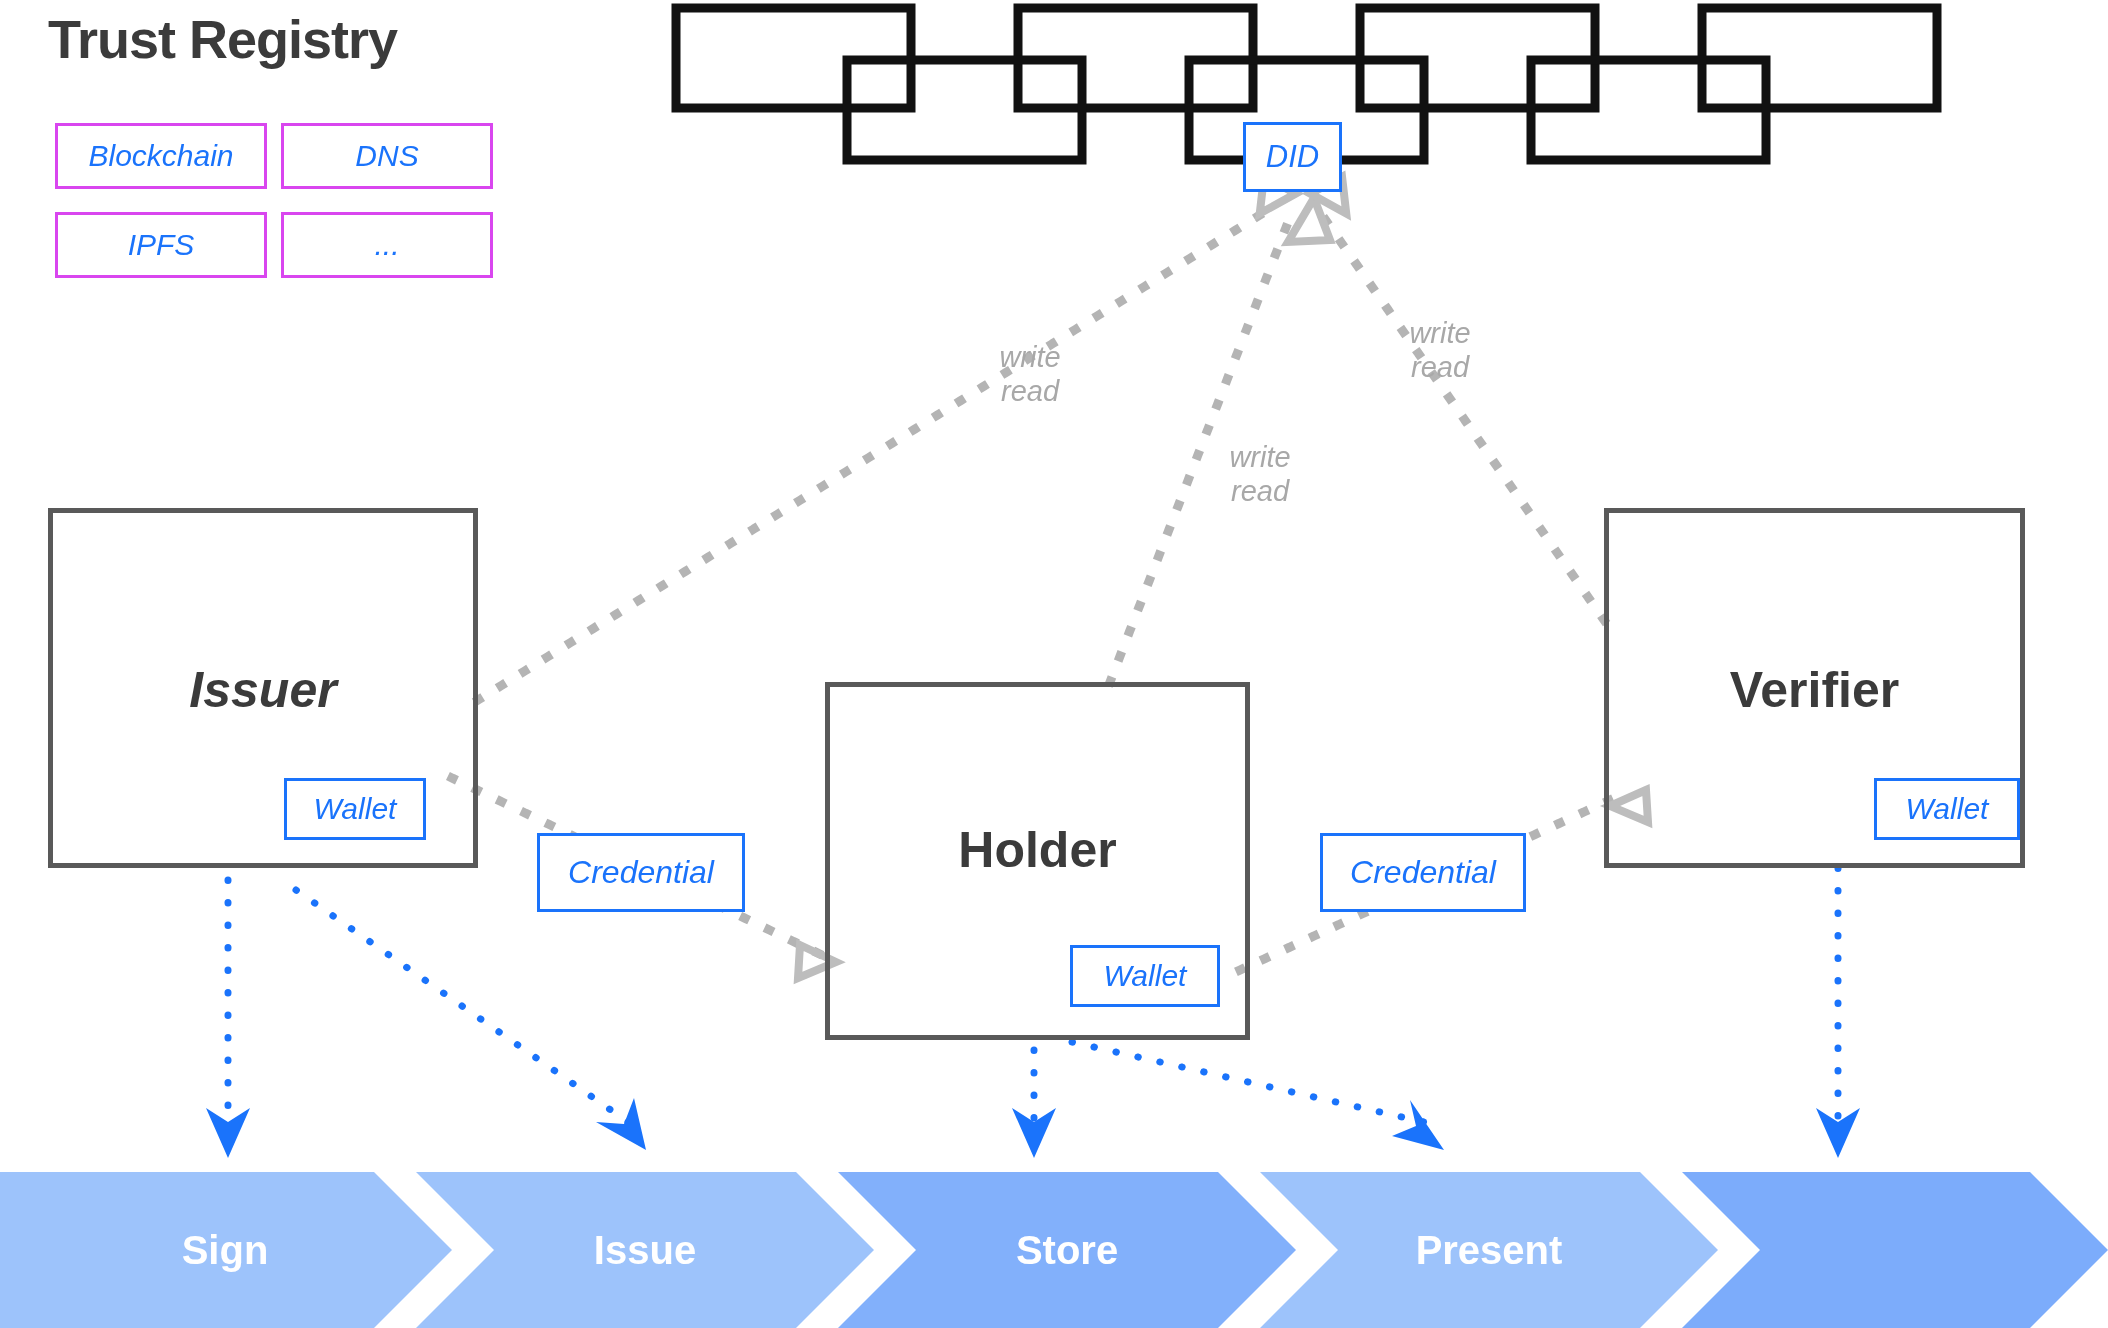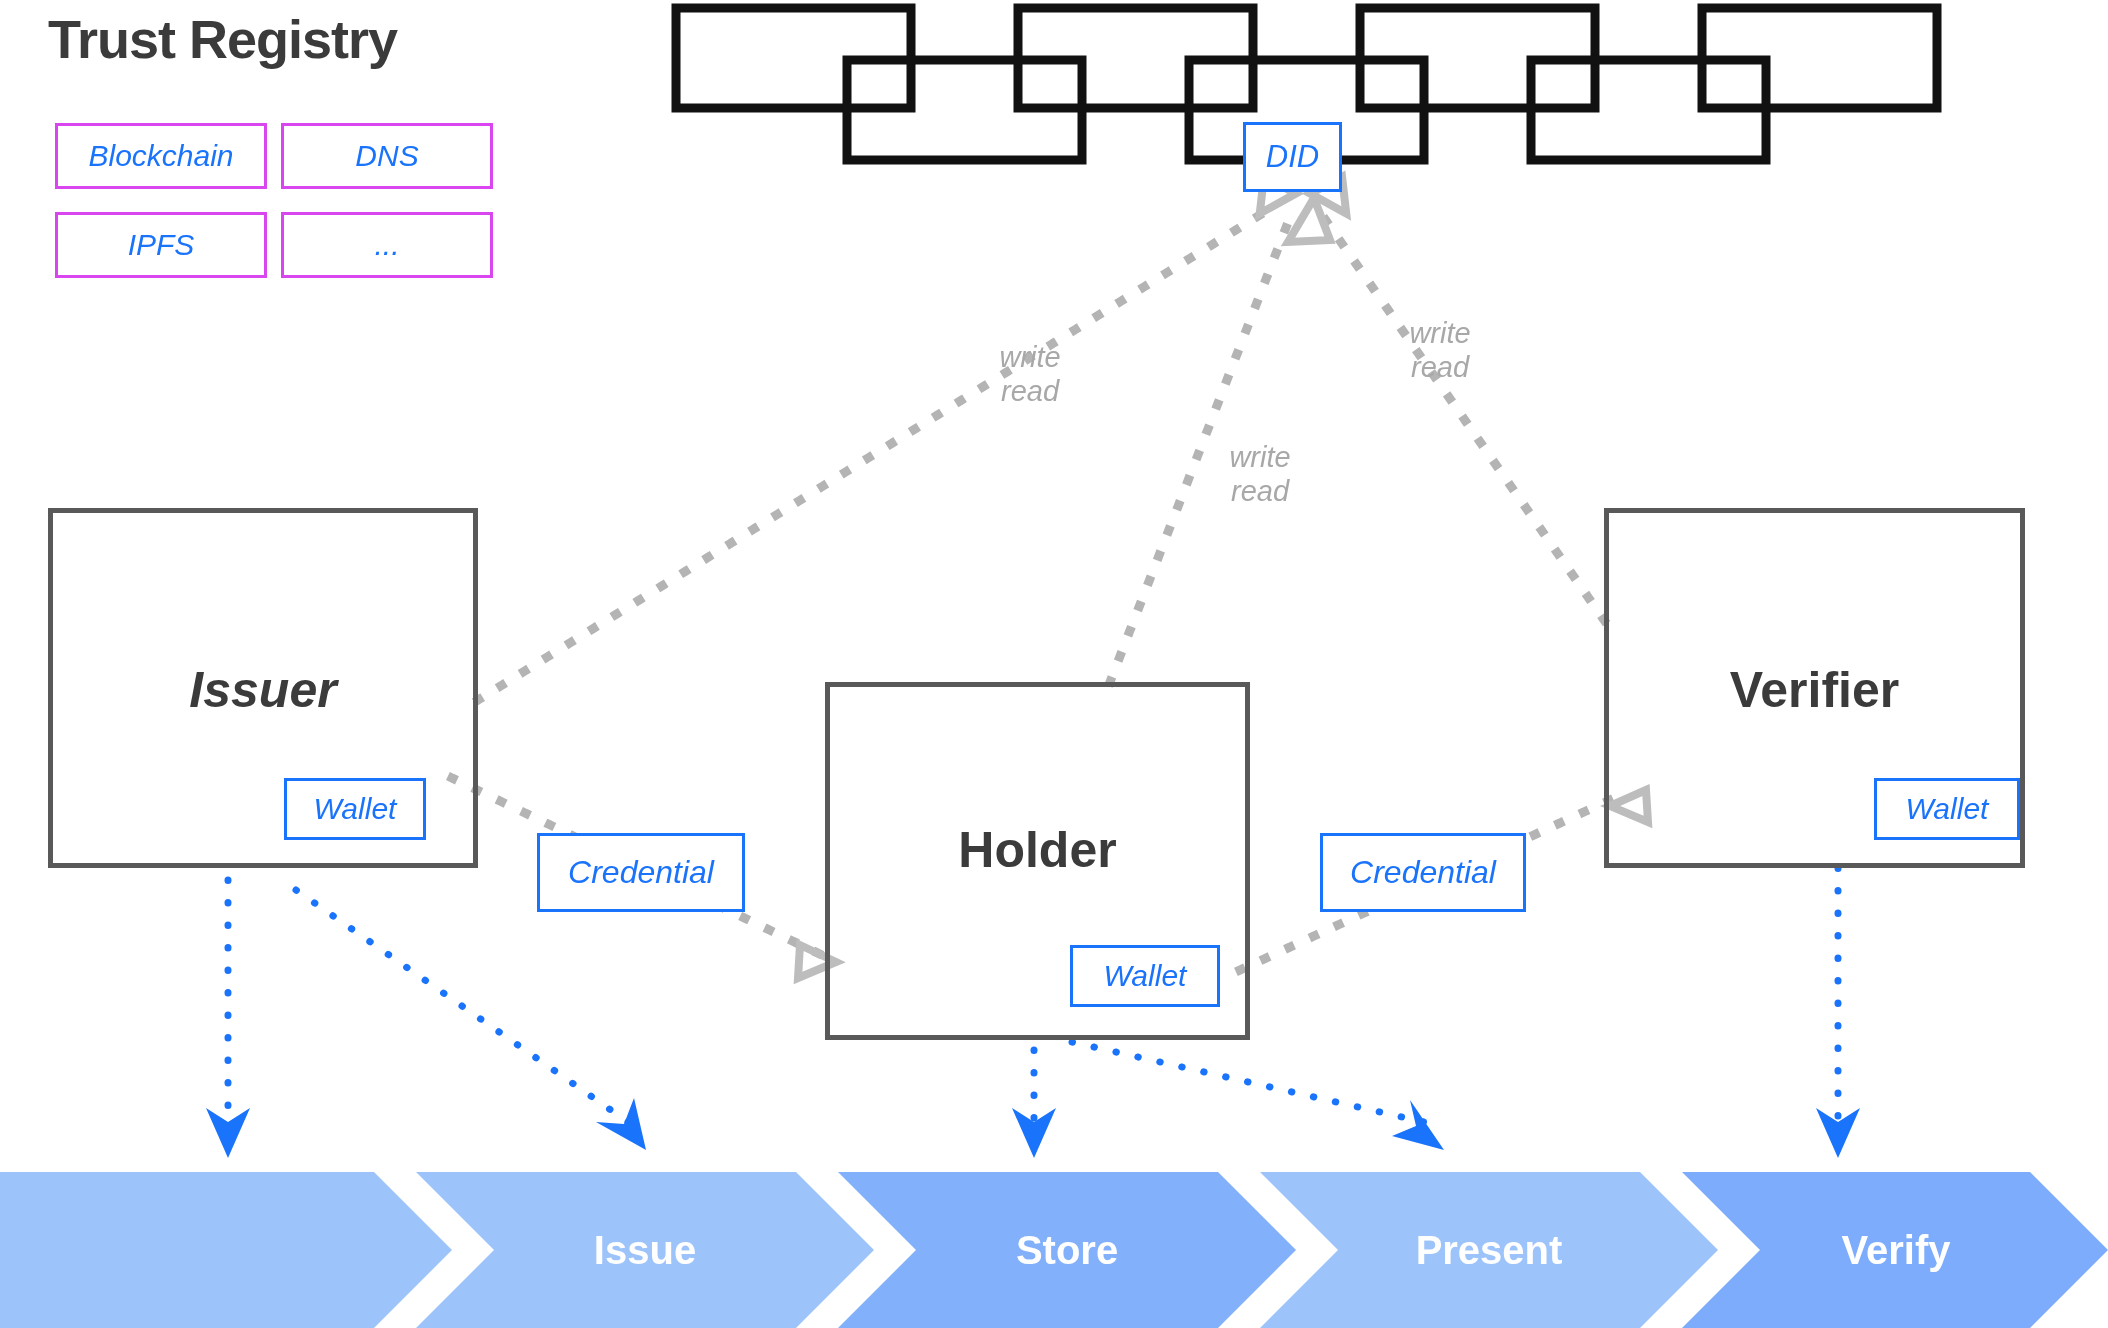--- a/index.html
+++ b/index.html
@@ -163,18 +163,18 @@
   </div>
   <div class="ov wr" style="left:1190px;top:440px;width:140px;">
     <div>write</div>
     <div>read</div>
   </div>
   <div class="ov wr" style="left:1370px;top:316px;width:140px;">
     <div>write</div>
     <div>read</div>
   </div>
 
+  <div class="ov steplbl" style="left:40px;top:1222px;width:370px;height:56px;">Sign</div>
   <div class="ov steplbl" style="left:460px;top:1222px;width:370px;height:56px;">Issue</div>
   <div class="ov steplbl" style="left:882px;top:1222px;width:370px;height:56px;">Store</div>
   <div class="ov steplbl" style="left:1304px;top:1222px;width:370px;height:56px;">Present</div>
-  <div class="ov steplbl" style="left:1726px;top:1222px;width:340px;height:56px;">Verify</div>
 
 </div>
 
 </body></html>

